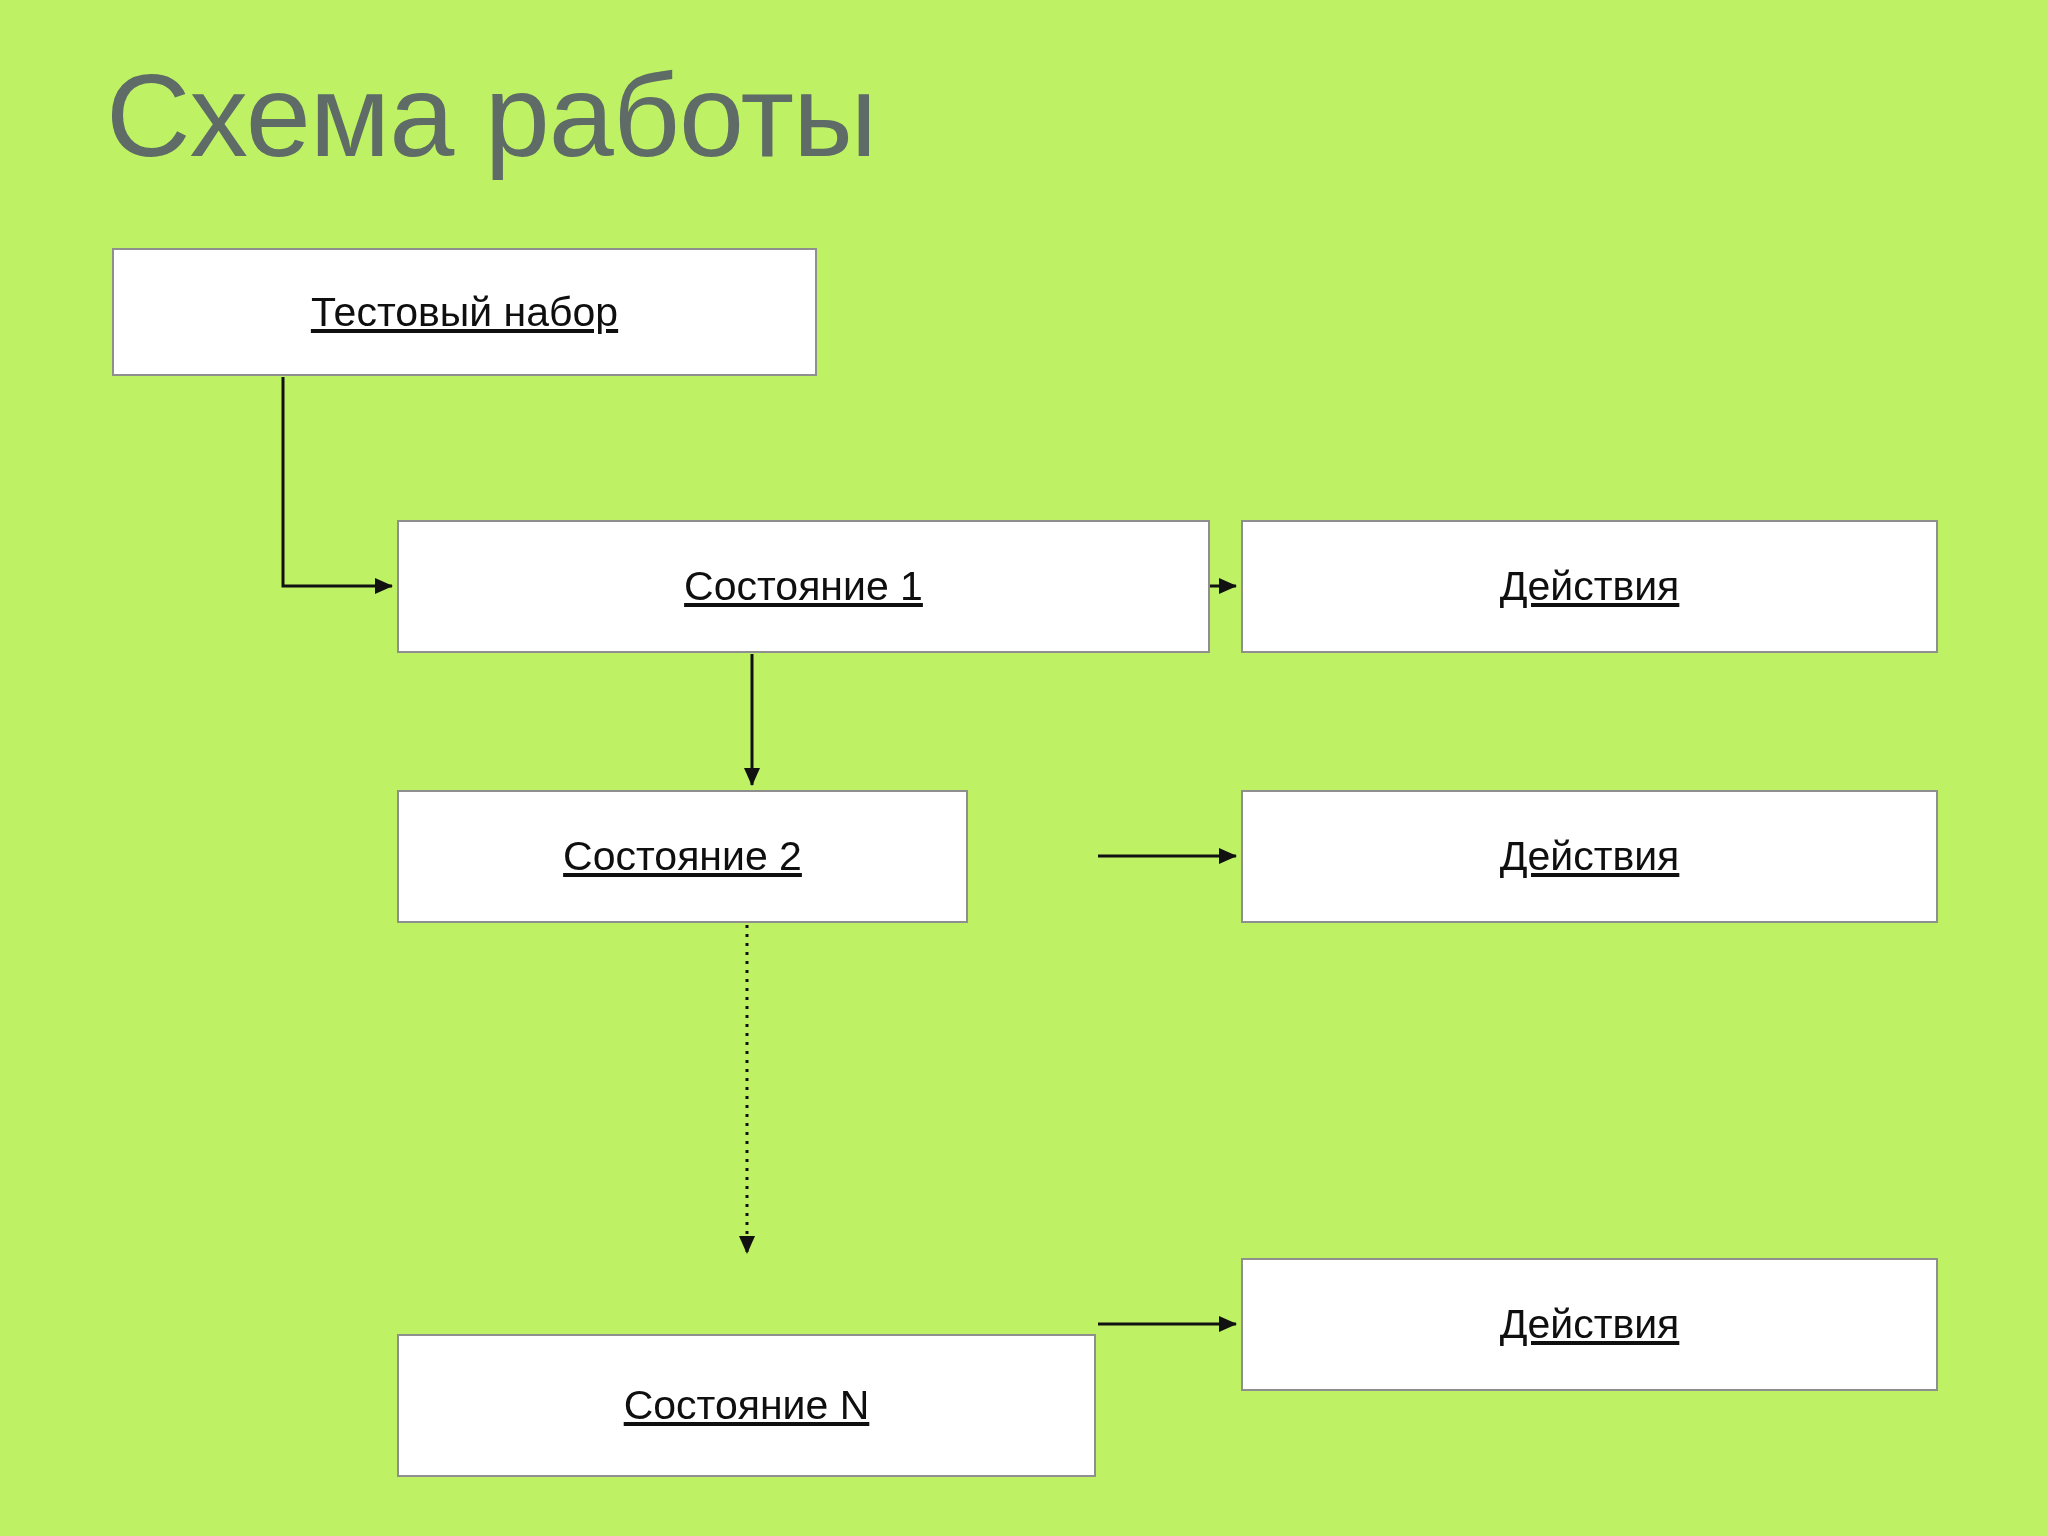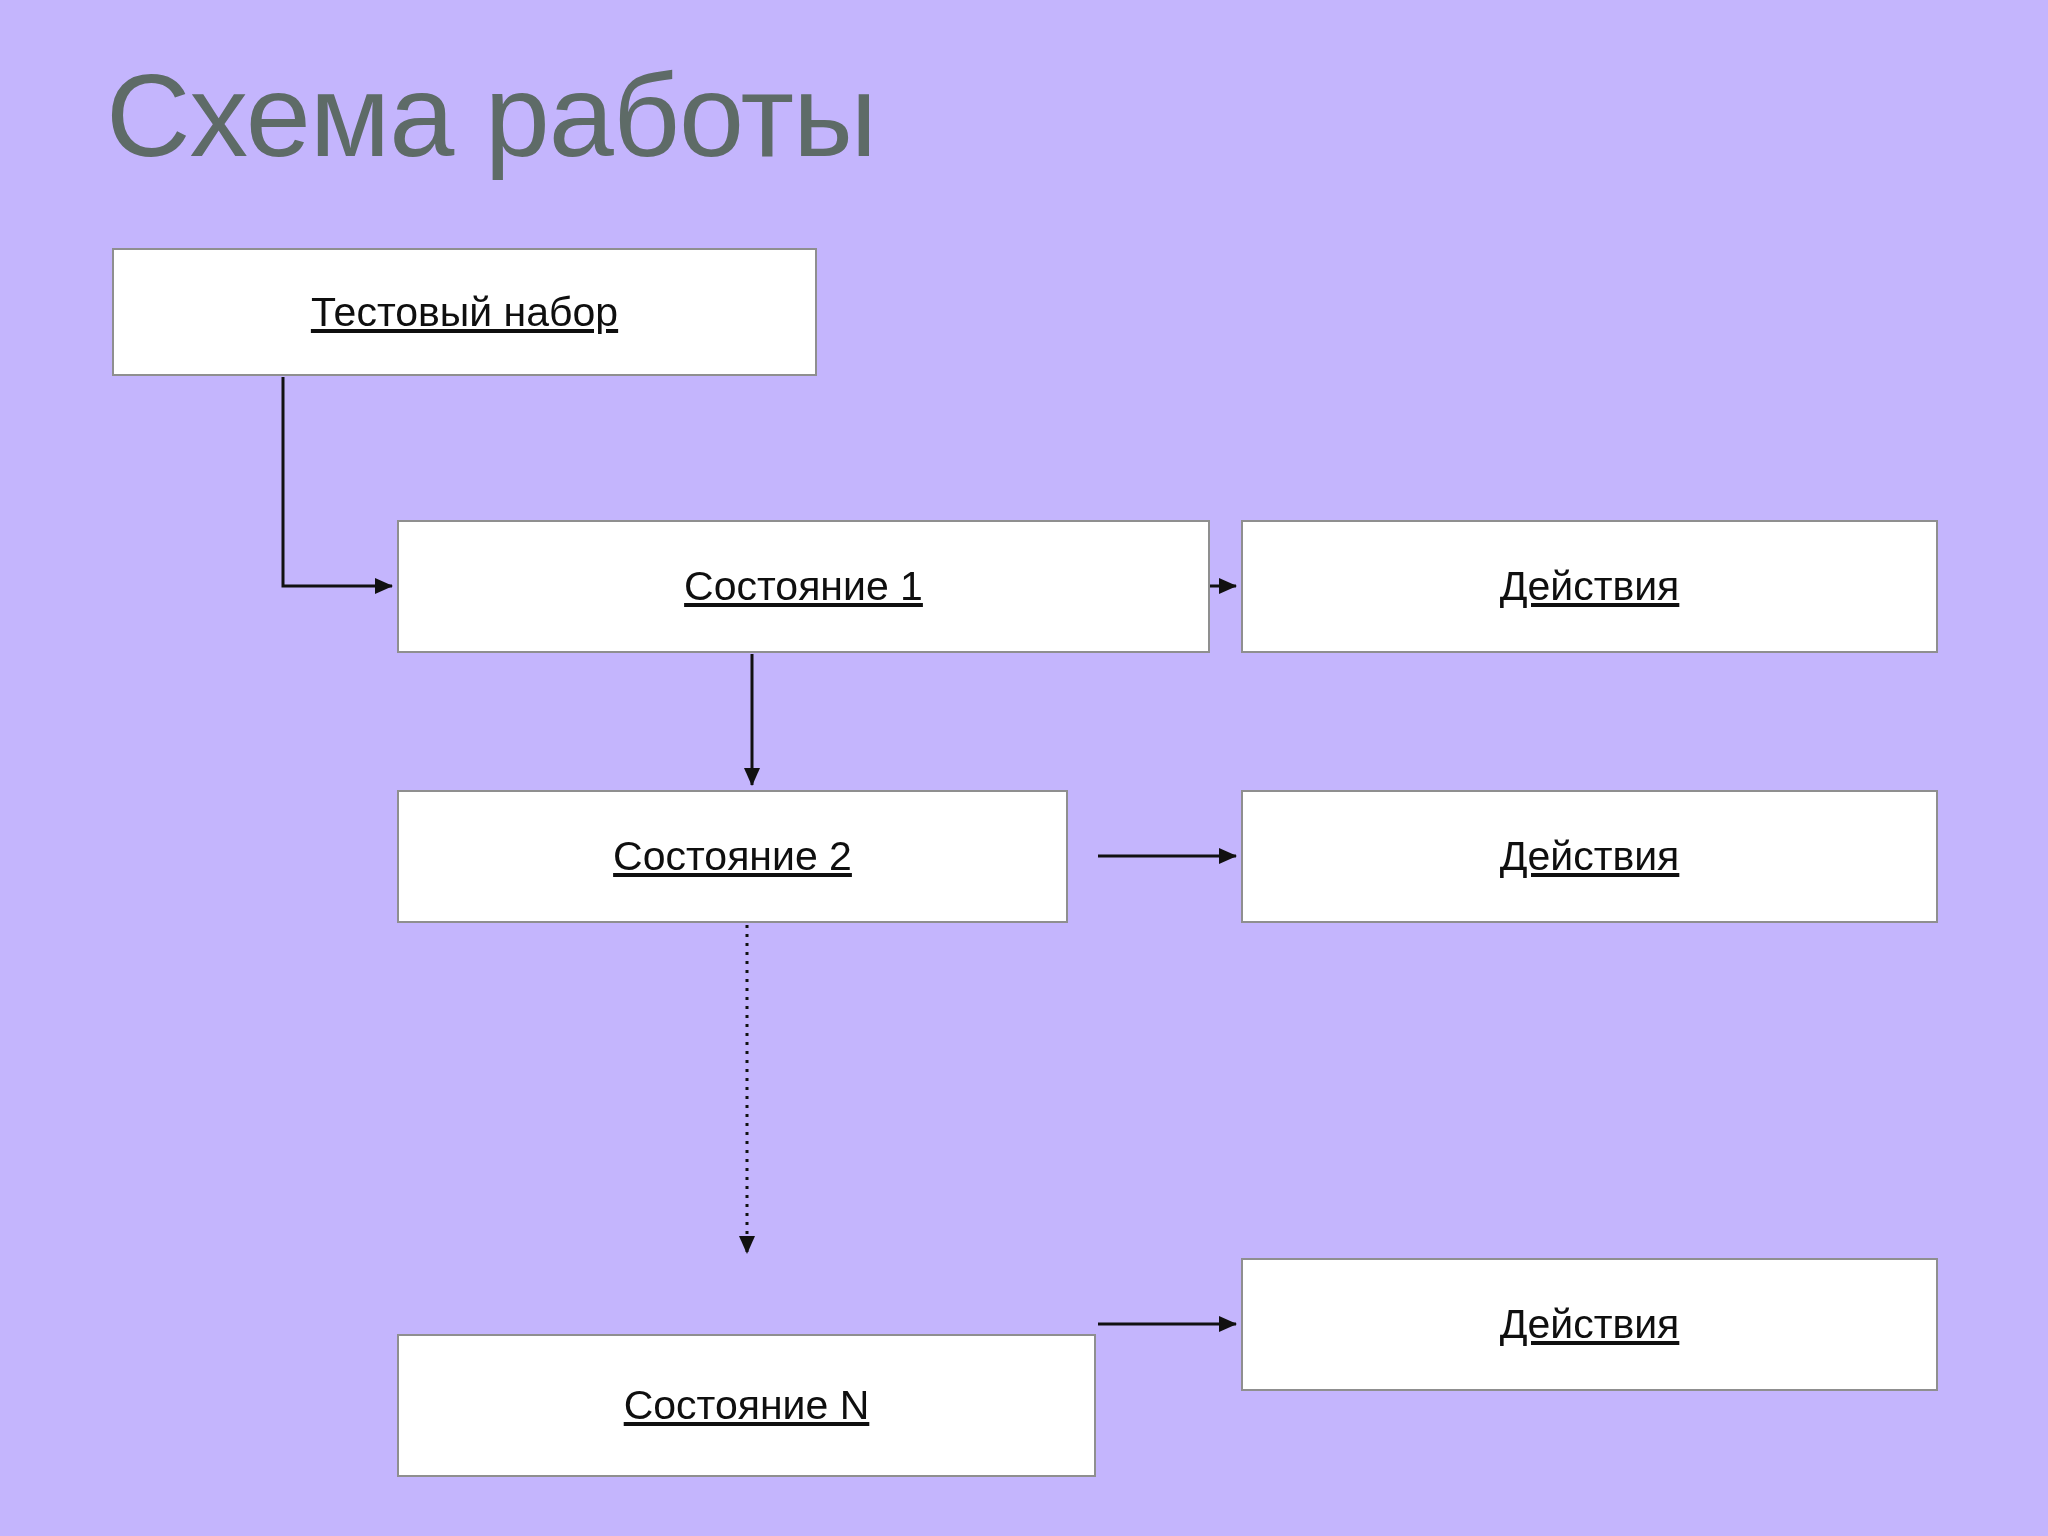--- a/index.html
+++ b/index.html
@@ -5,21 +5,21 @@
   * { margin: 0; padding: 0; box-sizing: border-box; }
   html, body {
     width: 2048px; height: 1536px;
     background: #ffffff;
     font-family: "Liberation Sans", "DejaVu Sans", sans-serif;
     overflow: hidden;
   }
   .slide {
     position: relative;
     width: 2048px; height: 1536px;
-    background: #c4b5fd;
+    background: #bef264;
   }
   .slide-title {
     position: absolute;
     left: 106px; top: 48px;
     font-size: 117px;
     font-weight: 400;
     color: #5e6b67;
     letter-spacing: -1px;
     white-space: nowrap;
   }
@@ -32,21 +32,21 @@
     justify-content: center;
     font-size: 41px;
     color: #0f0f0f;
     white-space: nowrap;
     z-index: 2;
     text-decoration: underline;
   }
   .node-test-set  { left: 112px;  top: 248px;  width: 705px; height: 128px; }
   .node-state-1   { left: 397px;  top: 520px;  width: 813px; height: 133px; }
   .node-actions-1 { left: 1241px; top: 520px;  width: 697px; height: 133px; }
-  .node-state-2   { left: 397px;  top: 790px;  width: 671px; height: 133px; }
+  .node-state-2   { left: 397px;  top: 790px;  width: 571px; height: 133px; }
   .node-actions-2 { left: 1241px; top: 790px;  width: 697px; height: 133px; }
   .node-state-n   { left: 397px;  top: 1334px; width: 699px; height: 143px; }
   .node-actions-3 { left: 1241px; top: 1258px; width: 697px; height: 133px; }
   .edges-layer {
     position: absolute;
     left: 0; top: 0;
     width: 2048px; height: 1536px;
     z-index: 1;
   }
   .edge {

